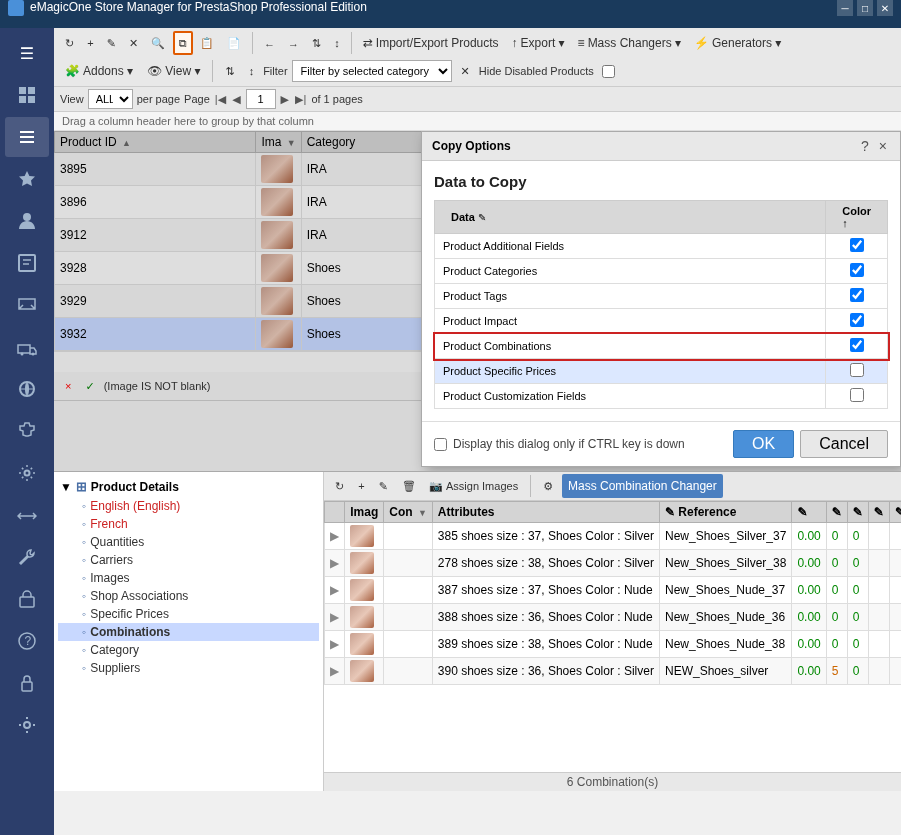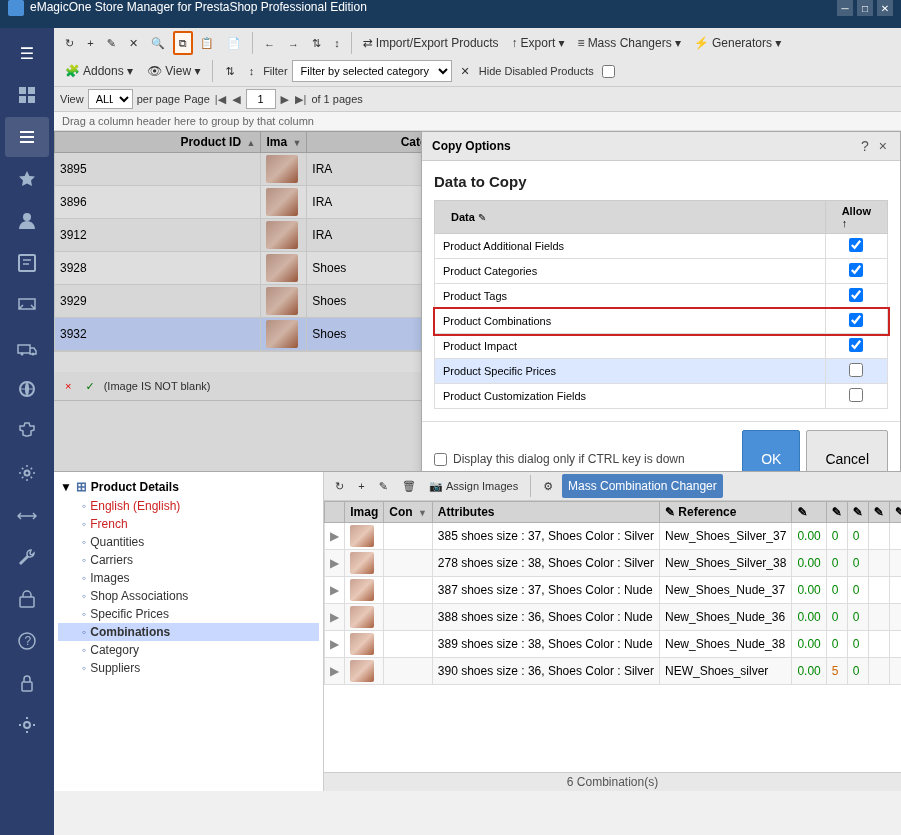--- a/index.html
+++ b/index.html
@@ -44,21 +44,21 @@
     .nav-btn { background: transparent; border: none; cursor: pointer; padding: 1px; color: #555; font-size: 11px; }
 
     
     .drag-hint { background: #f5f5f5; border-bottom: 1px solid #ddd; padding: 3px 8px; font-size: 11px; color: #666; flex-shrink: 0; }
 
     
     .main-area { display: flex; flex: 1; overflow: hidden; position: relative; }
     .product-table-area { flex: 1; overflow: auto; }
 
     .data-table { width: 100%; border-collapse: collapse; font-size: 11px; }
-    .data-table th { background: #d4d4d4; border: 1px solid #b0b0b0; padding: 3px 5px; text-align: right; font-weight: 700; white-space: nowrap; position: sticky; top: 0; }
+    .data-table th { background: #d4d4d4; border: 1px solid #b0b0b0; padding: 3px 5px; text-align: left; font-weight: 400; white-space: nowrap; position: sticky; top: 0; }
     .data-table td { border: 1px solid #ddd; padding: 2px 5px; white-space: nowrap; }
     .data-table tr:nth-child(even) td { background: #f8f8f8; }
     .data-table tr.selected td { background: #c8d8ff; }
     .img-cell { width: 40px; text-align: center; }
     .shoe-img { width: 32px; height: 28px; background: linear-gradient(135deg, #c8a090 0%, #e8c8b8 50%, #a86040 100%); border-radius: 2px; }
 
     
     .bottom-panel { height: 320px; border-top: 1px solid #aaa; display: flex; flex-shrink: 0; background: white; }
     .left-tree { width: 270px; border-right: 1px solid #ccc; overflow-y: auto; padding: 4px; flex-shrink: 0; }
     .tree-section { font-weight: bold; display: flex; align-items: center; gap: 4px; padding: 3px 2px; cursor: pointer; }
@@ -81,21 +81,21 @@
     .dialog-title-controls { display: flex; gap: 4px; }
     .dialog-title-btn { background: none; border: none; cursor: pointer; font-size: 14px; color: #555; padding: 0 3px; }
     .dialog-body { padding: 12px; }
     .dialog-section-title { font-size: 15px; font-weight: 600; color: #222; margin-bottom: 10px; }
     .data-copy-table { width: 100%; border-collapse: collapse; }
     .data-copy-table th { background: #d8d8d8; border: 1px solid #ccc; padding: 4px 16px; text-align: left; font-weight: 600; font-size: 11px; }
     .data-copy-table td { border: 1px solid #ddd; padding: 4px 8px; font-size: 11px; }
     .dialog-footer { padding: 8px 12px; display: flex; align-items: center; justify-content: space-between; border-top: 1px solid #ddd; }
     .dialog-footer-left { display: flex; align-items: center; gap: 6px; font-size: 11px; color: #444; }
     .dialog-footer-right { display: flex; gap: 6px; }
-    .dialog-btn { padding: 20px 18px; background: #e8e8e8; border: 1px solid #aaa; cursor: pointer; border-radius: 2px; font-size: 14px; }
+    .dialog-btn { padding: 4px 18px; background: #e8e8e8; border: 1px solid #aaa; cursor: pointer; border-radius: 2px; font-size: 16px; }
     .dialog-btn.primary { background: #4a90d9; color: white; border-color: #357abd; }
 
     .combo-row-btn { background: #4a7fc0; color: white; border: none; padding: 2px 6px; font-size: 11px; cursor: pointer; border-radius: 2px; }
 
     .col-sort { font-size: 9px; color: #666; margin-left: 2px; }
   </style>
 </head>
 <body>
 
 <div class="title-bar">
@@ -364,42 +364,42 @@
             <button class="dialog-title-btn">?</button>
             <button class="dialog-title-btn">×</button>
           </div>
         </div>
         <div class="dialog-body">
           <div class="dialog-section-title">Data to Copy</div>
           <table class="data-copy-table">
             <thead>
               <tr>
                 <th>Data <span style="font-weight:normal;font-size:10px;">✎</span></th>
-                <th style="width:40px;">Allow ↑</th>
+                <th style="width:40px;">Color ↑</th>
               </tr>
             </thead>
             <tbody id="copy-table-body">
             <tr>
       <td>Product Additional Fields</td>
       <td style="text-align:center;"><input type="checkbox" checked="" style="width: 14px; height: 14px;"></td>
     </tr>
                 <tr>
       <td>Product Categories</td>
       <td style="text-align:center;"><input type="checkbox" checked="" style="width: 14px; height: 14px;"></td>
     </tr>
                 <tr>
       <td>Product Tags</td>
       <td style="text-align:center;"><input type="checkbox" checked="" style="width: 14px; height: 14px;"></td>
     </tr>
+                <tr>
+      <td>Product Impact</td>
+      <td style="text-align:center;"><input type="checkbox" checked="" style="width: 14px; height: 14px;"></td>
+    </tr>
                 <tr style="outline: rgb(204, 34, 34) solid 2px;">
       <td>Product Combinations</td>
-      <td style="text-align:center;"><input type="checkbox" checked="" style="width: 14px; height: 14px;"></td>
-    </tr>
-                <tr>
-      <td>Product Impact</td>
       <td style="text-align:center;"><input type="checkbox" checked="" style="width: 14px; height: 14px;"></td>
     </tr>
                 <tr style="background: rgb(220, 232, 255);">
       <td>Product Specific Prices</td>
       <td style="text-align:center;"><input type="checkbox" style="width: 14px; height: 14px;"></td>
     </tr>
                 <tr>
       <td>Product Customization Fields</td>
       <td style="text-align:center;"><input type="checkbox" style="width: 14px; height: 14px;"></td>
     </tr>

